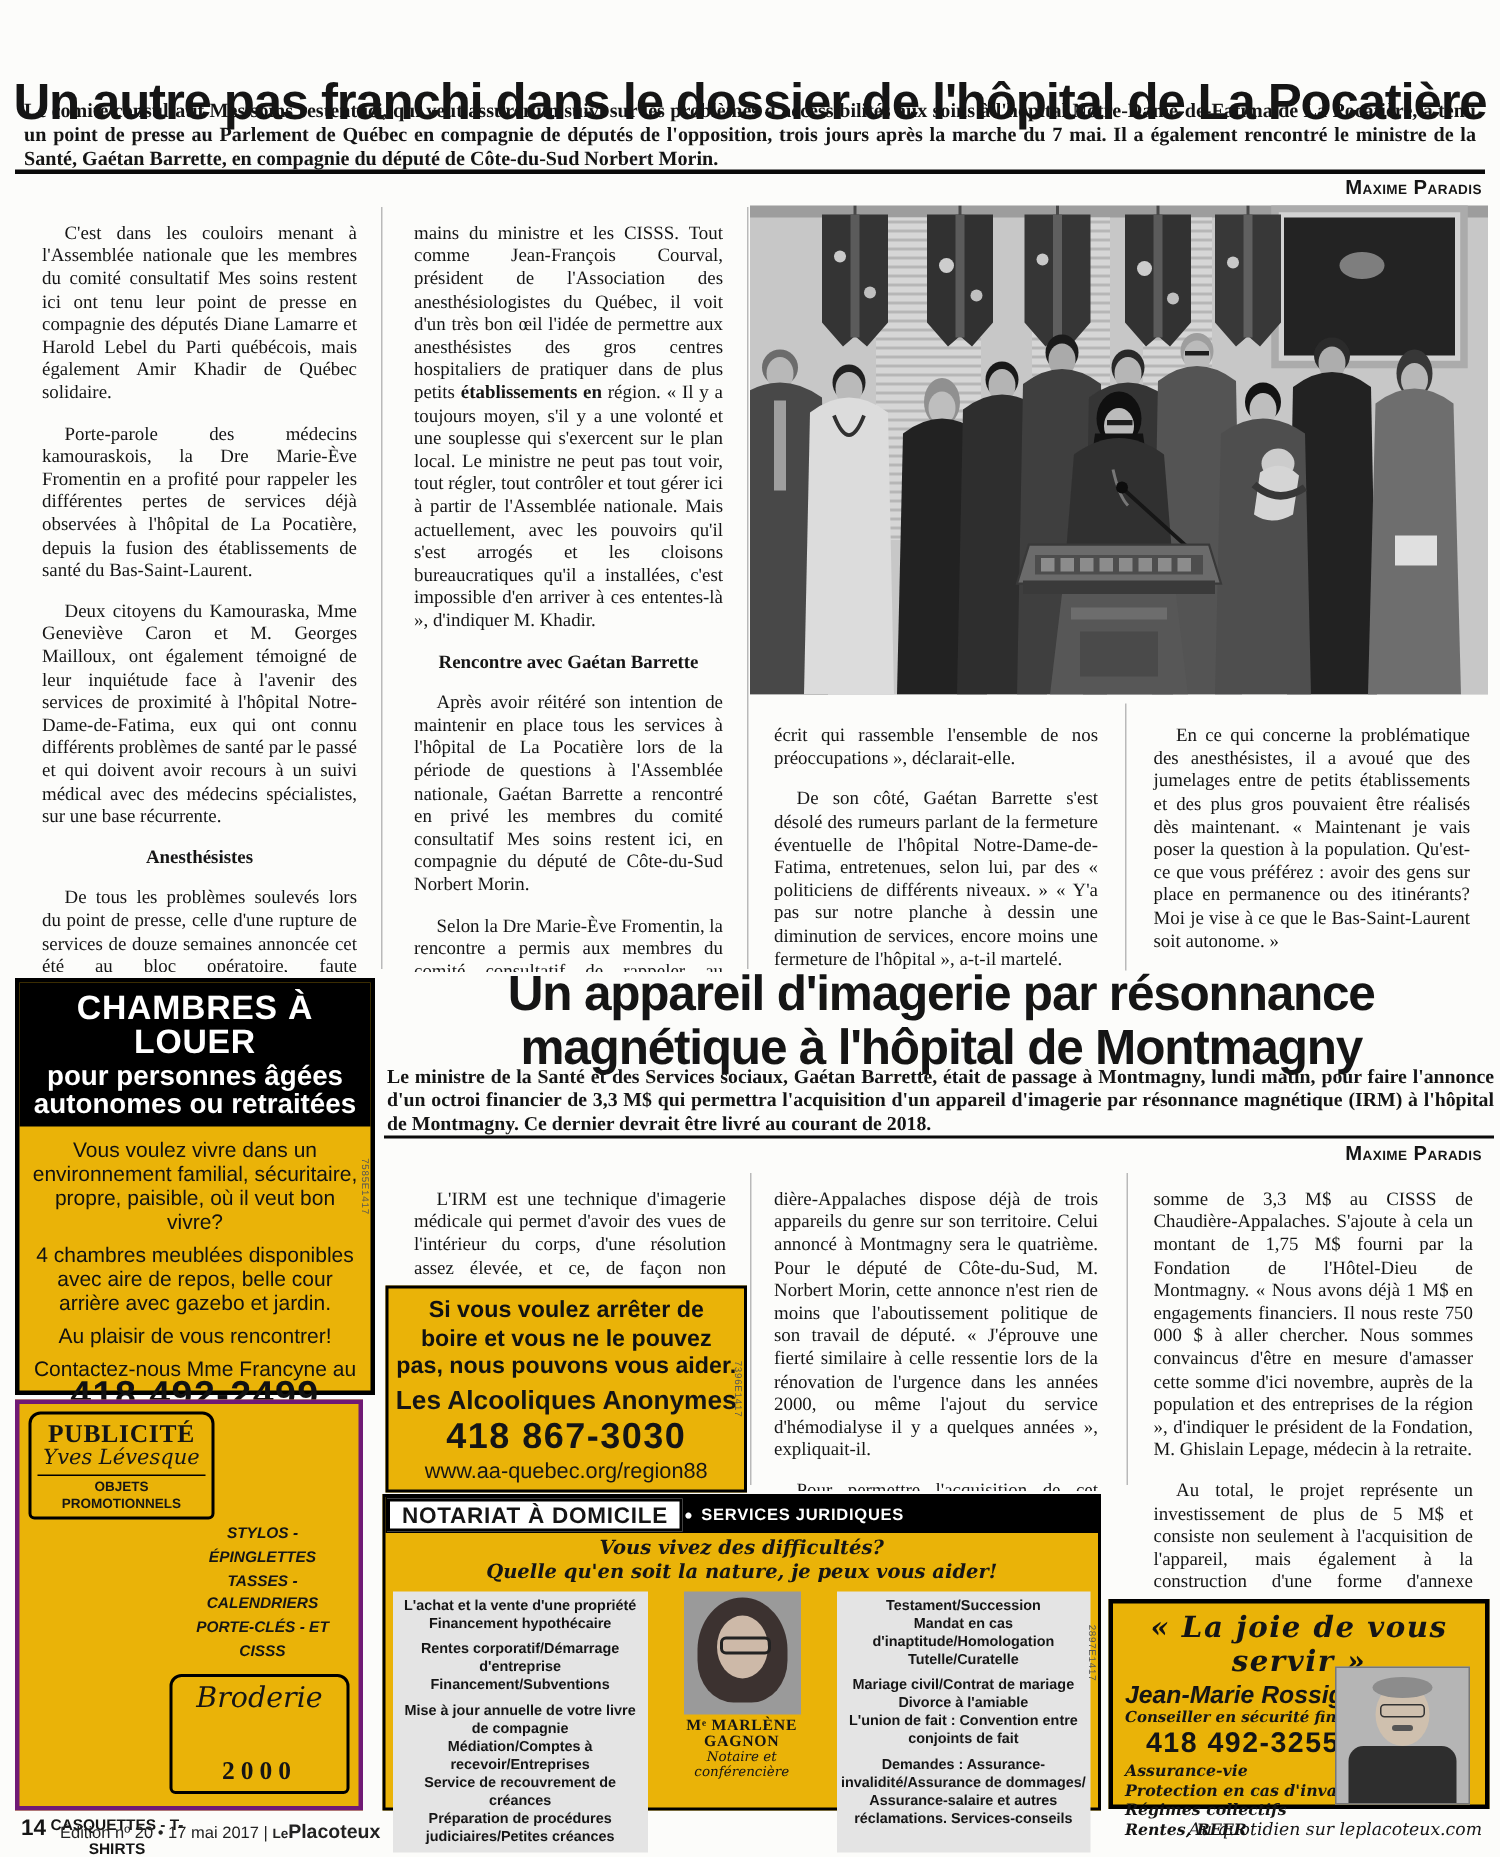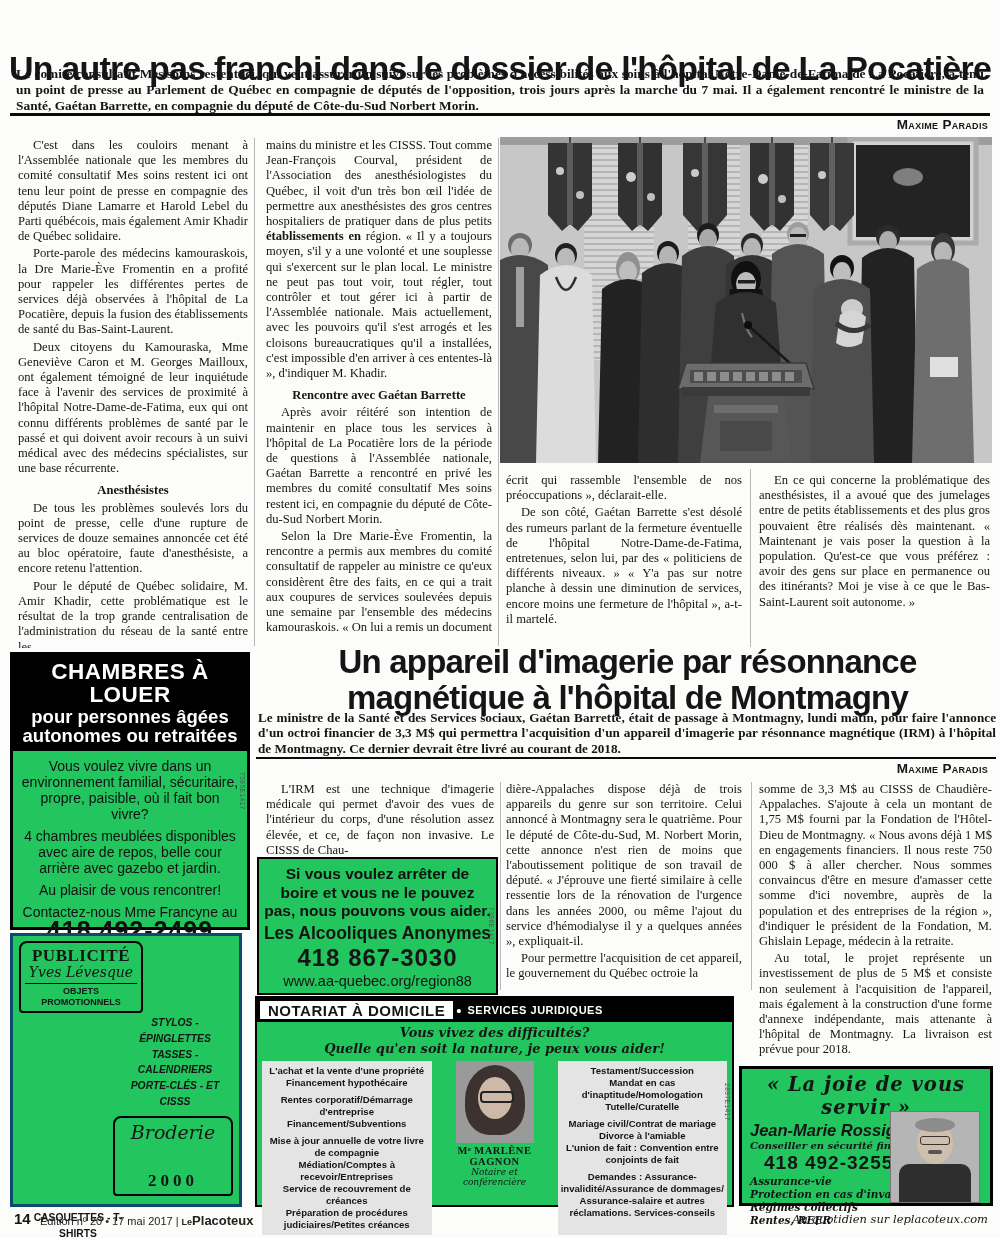--- a/index.html
+++ b/index.html
@@ -9,48 +9,48 @@
   .h1a{position:absolute;left:0;right:0;top:28px;text-align:center;
        font-family:"Liberation Sans",sans-serif;font-weight:800;font-size:34px;
        letter-spacing:-0.8px;line-height:1.05;}
   .lead1{position:absolute;left:16px;width:968px;top:66px;font-weight:700;
          font-size:13.4px;line-height:15.8px;text-align:justify;}
   .rule{position:absolute;background:#0a0a0a;height:2.5px;}
   .byline{position:absolute;font-family:"Liberation Sans",sans-serif;font-weight:800;
           font-variant:small-caps;font-size:13.5px;letter-spacing:.3px;}
   
   .col{position:absolute;font-size:12.6px;line-height:15.2px;text-align:justify;overflow:hidden;}
-  .col p{margin:2px;text-indent:15px;}
+  .col p{margin:12px;text-indent:15px;}
   .col .sub{font-weight:700;text-align:center;text-indent:0;margin:7px 0 2px;}
   .vdiv{position:absolute;width:1px;background:#b9b9b9;}
   
   .photo{position:absolute;left:500px;top:137px;width:492px;height:326px;background:#c6c6c6;
          filter:grayscale(1) contrast(1.04);}
   
   .h2a{position:absolute;left:255px;width:745px;top:644px;text-align:center;
        font-family:"Liberation Sans",sans-serif;font-weight:800;font-size:33px;
        letter-spacing:-0.8px;line-height:36px;}
   .lead2{position:absolute;left:258px;width:738px;top:710px;font-weight:700;
          font-size:13.2px;line-height:15.4px;text-align:justify;}
   
-  .ad{position:absolute;background:#22c55e;box-sizing:border-box;font-family:"Liberation Sans",sans-serif;}
+  .ad{position:absolute;background:#eab308;box-sizing:border-box;font-family:"Liberation Sans",sans-serif;}
   .vcode{position:absolute;right:1px;top:50%;transform:translateY(-50%);
          writing-mode:vertical-rl;font-size:6.5px;letter-spacing:.5px;color:#555;
          font-family:"Liberation Sans",sans-serif;}
   
   .ad-chambres{left:10px;top:652px;width:240px;height:278px;border:3px solid #000;}
   .ad-chambres .hd{background:#000;color:#fff;text-align:center;font-weight:800;
                    padding:5px 2px 6px;line-height:1.04;}
   .ad-chambres .hd .l1{font-size:22.5px;letter-spacing:.5px;}
   .ad-chambres .hd .l2{font-size:18.5px;}
   .ad-chambres .bd{padding:7px 8px 0;text-align:center;font-size:14px;line-height:16px;color:#111;}
   .ad-chambres .bd p{margin:0 0 6px;}
   .ad-chambres .tel{font-size:25px;font-weight:800;letter-spacing:1px;margin-top:2px;}
   
-  .ad-pub{left:10px;top:933px;width:232px;height:274px;border:3px solid #0c4a6e;padding:5px 6px;}
+  .ad-pub{left:10px;top:933px;width:232px;height:274px;border:3px solid #701a75;padding:5px 6px;}
   .badge{border:2px solid #000;border-radius:8px 8px 4px 4px;text-align:center;padding:3px 4px;}
   .b-publicite{width:112px;float:left;}
   .b-publicite .t1{font-family:"Liberation Serif",serif;font-weight:800;font-size:17px;letter-spacing:.5px;}
   .b-publicite .t2{font-family:"DejaVu Serif",serif;font-style:italic;font-size:14px;margin-top:-2px;}
   .b-publicite .t3{font-size:9px;font-weight:700;border-top:1px solid #000;margin-top:3px;padding-top:2px;line-height:1.2;}
   .pub-right{float:right;width:116px;text-align:center;font-weight:700;font-size:10.3px;line-height:1.55;padding-top:2px;font-style:italic;}
   .b-broderie{width:108px;float:right;margin-top:6px;}
   .b-broderie .t1{font-family:"DejaVu Serif",serif;font-style:italic;font-size:19px;}
   .b-broderie .t2{font-family:"Liberation Serif",serif;font-weight:800;font-size:17px;letter-spacing:4px;margin-top:28px;}
   .pub-left{float:left;width:118px;text-align:center;font-weight:700;font-size:10.3px;line-height:1.5;margin-top:14px;}
@@ -318,21 +318,21 @@
   <div class="vdiv" style="left:500px;top:782px;height:208px;"></div>
   <div class="vdiv" style="left:751px;top:782px;height:208px;"></div>
 
   <div class="ad ad-chambres">
     <div class="hd">
       <div class="l1">CHAMBRES À LOUER</div>
       <div class="l2">pour personnes âgées</div>
       <div class="l2">autonomes ou retraitées</div>
     </div>
     <div class="bd">
-      <p>Vous voulez vivre dans un environnement familial, sécuritaire, propre, paisible, où il fait bon vivre?</p>
+      <p>Vous voulez vivre dans un environnement familial, sécuritaire, propre, paisible, où il veut bon vivre?</p>
       <p>4 chambres meublées disponibles avec aire de repos, belle cour arrière avec gazebo et jardin.</p>
       <p>Au plaisir de vous rencontrer!</p>
       <p style="margin-bottom:0;">Contactez-nous Mme Francyne au</p>
       <div class="tel">418 492-2499</div>
     </div>
     <div class="vcode">7585E1417</div>
   </div>
 
   <div class="ad ad-pub clearfix">
     <div class="badge b-publicite">

